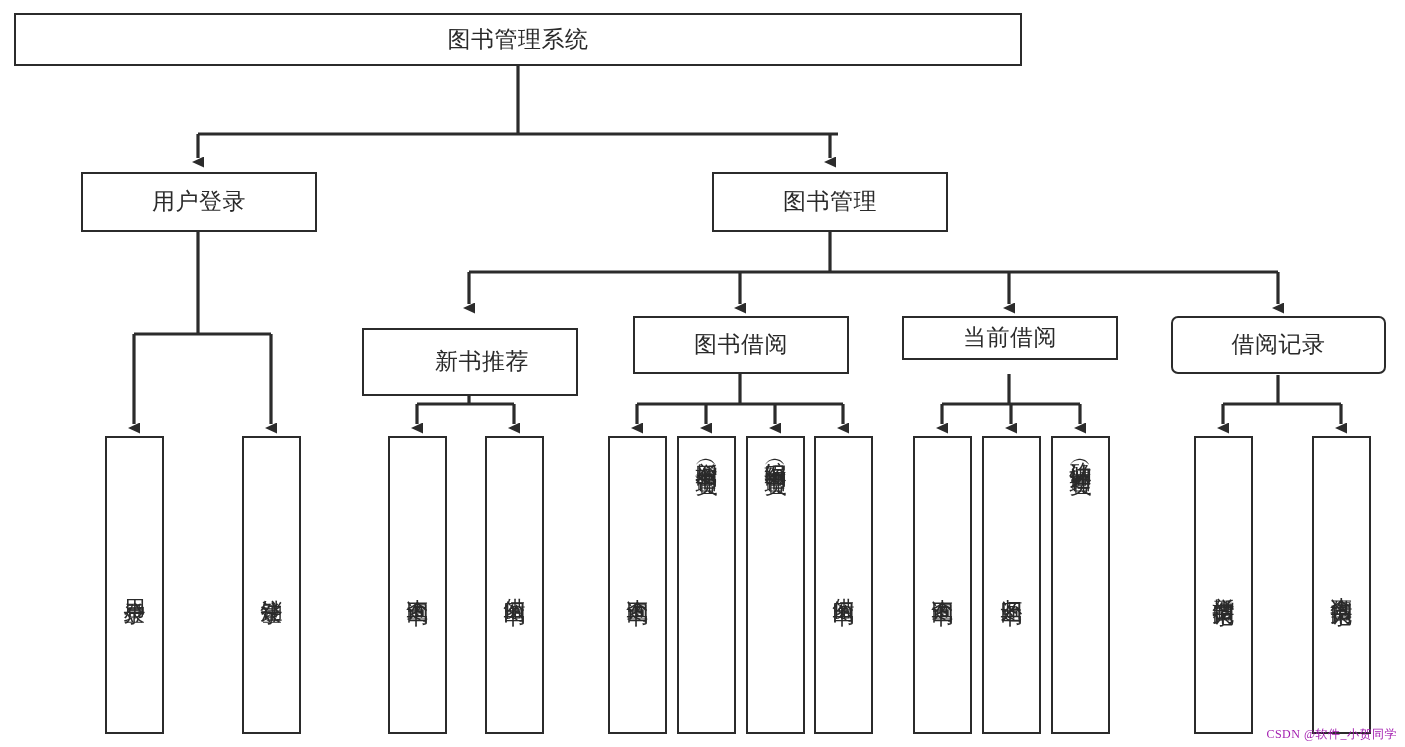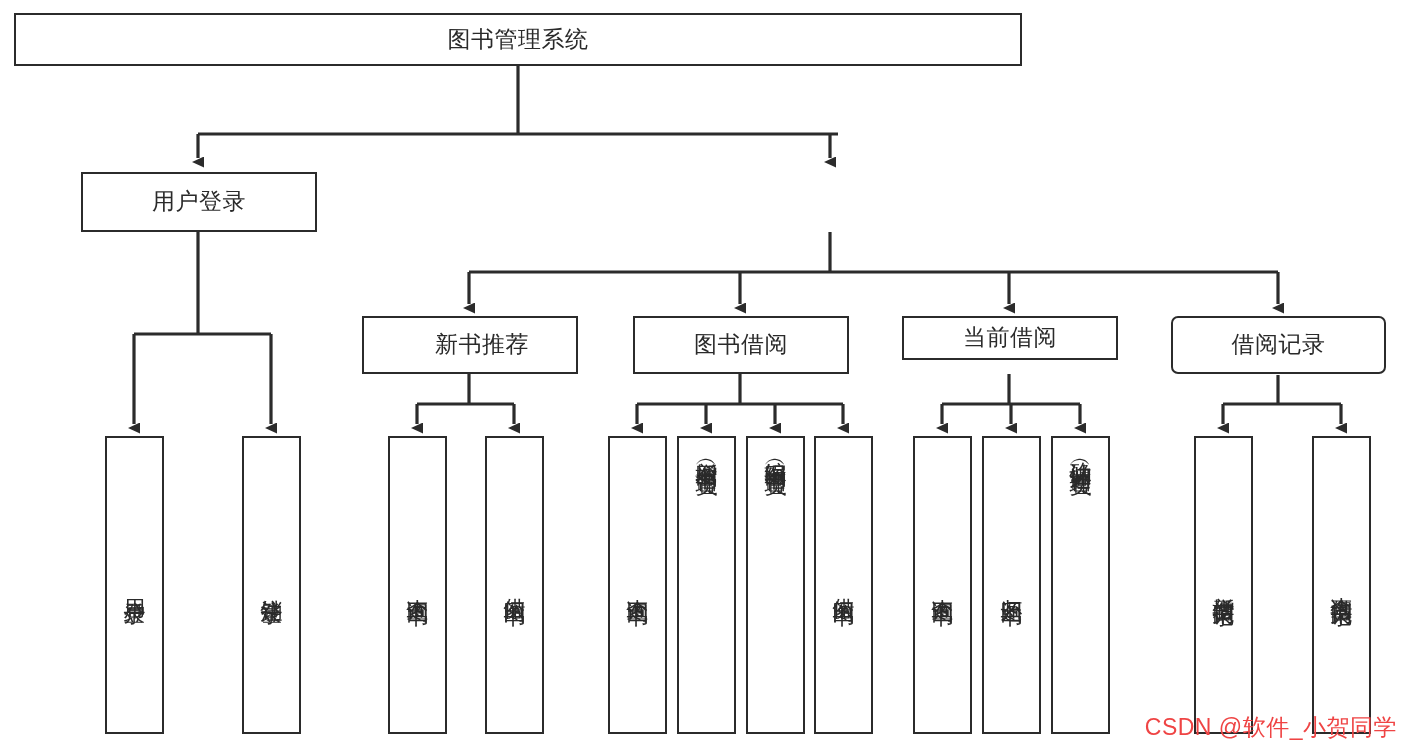--- a/index.html
+++ b/index.html
@@ -51,25 +51,26 @@
     text-orientation: upright;
     line-height: 1.18;
     letter-spacing: 2px;
     white-space: nowrap;
     text-align: center;
   }
   .watermark {
     position: absolute;
     right: 8px;
     bottom: 4px;
-    font-size: 23px;
-    color: #ef4444;
+    font-size: 12px;
+    color: #a21caf;
     letter-spacing: 0.5px;
     white-space: nowrap;
     user-select: none;
+    font-family: Liberation Serif, serif;
   }
 </style>
 </head>
 <body>
 
 <div id="diagram-root">
 
   <svg id="tree-svg" viewBox="0 0 1405 747">
     <defs>
       <marker id="arrowhead" markerWidth="11" markerHeight="12" refX="1.5" refY="6" orient="auto" markerUnits="userSpaceOnUse">
@@ -121,22 +122,25 @@
     </g>
   </svg>
 
   <div class="node-box" style="left:14px; top:13px; width:1008px; height:53px;">
     <span class="node-label-h">图书管理系统</span>
   </div>
 
   <div class="node-box" style="left:81px; top:172px; width:236px; height:60px;">
     <span class="node-label-h">用户登录</span>
   </div>
+  <div class="node-box" style="left:712px; top:172px; width:236px; height:60px;">
+    <span class="node-label-h">图书管理</span>
+  </div>
 
-  <div class="node-box" style="left:362px; top:316px; width:216px; height:58px;padding-left:24px;">
+  <div class="node-box" style="left:362px; top:328px; width:216px; height:68px;padding-left:24px;">
     <span class="node-label-h">新书推荐</span>
   </div>
   <div class="node-box" style="left:633px; top:316px; width:216px; height:58px;">
     <span class="node-label-h">图书借阅</span>
   </div>
   <div class="node-box" style="left:902px; top:316px; width:216px; height:44px;">
     <span class="node-label-h">当前借阅</span>
   </div>
   <div class="node-box" style="left:1171px; top:316px; width:215px; height:58px;border-radius:7px;">
     <span class="node-label-h">借阅记录</span>

